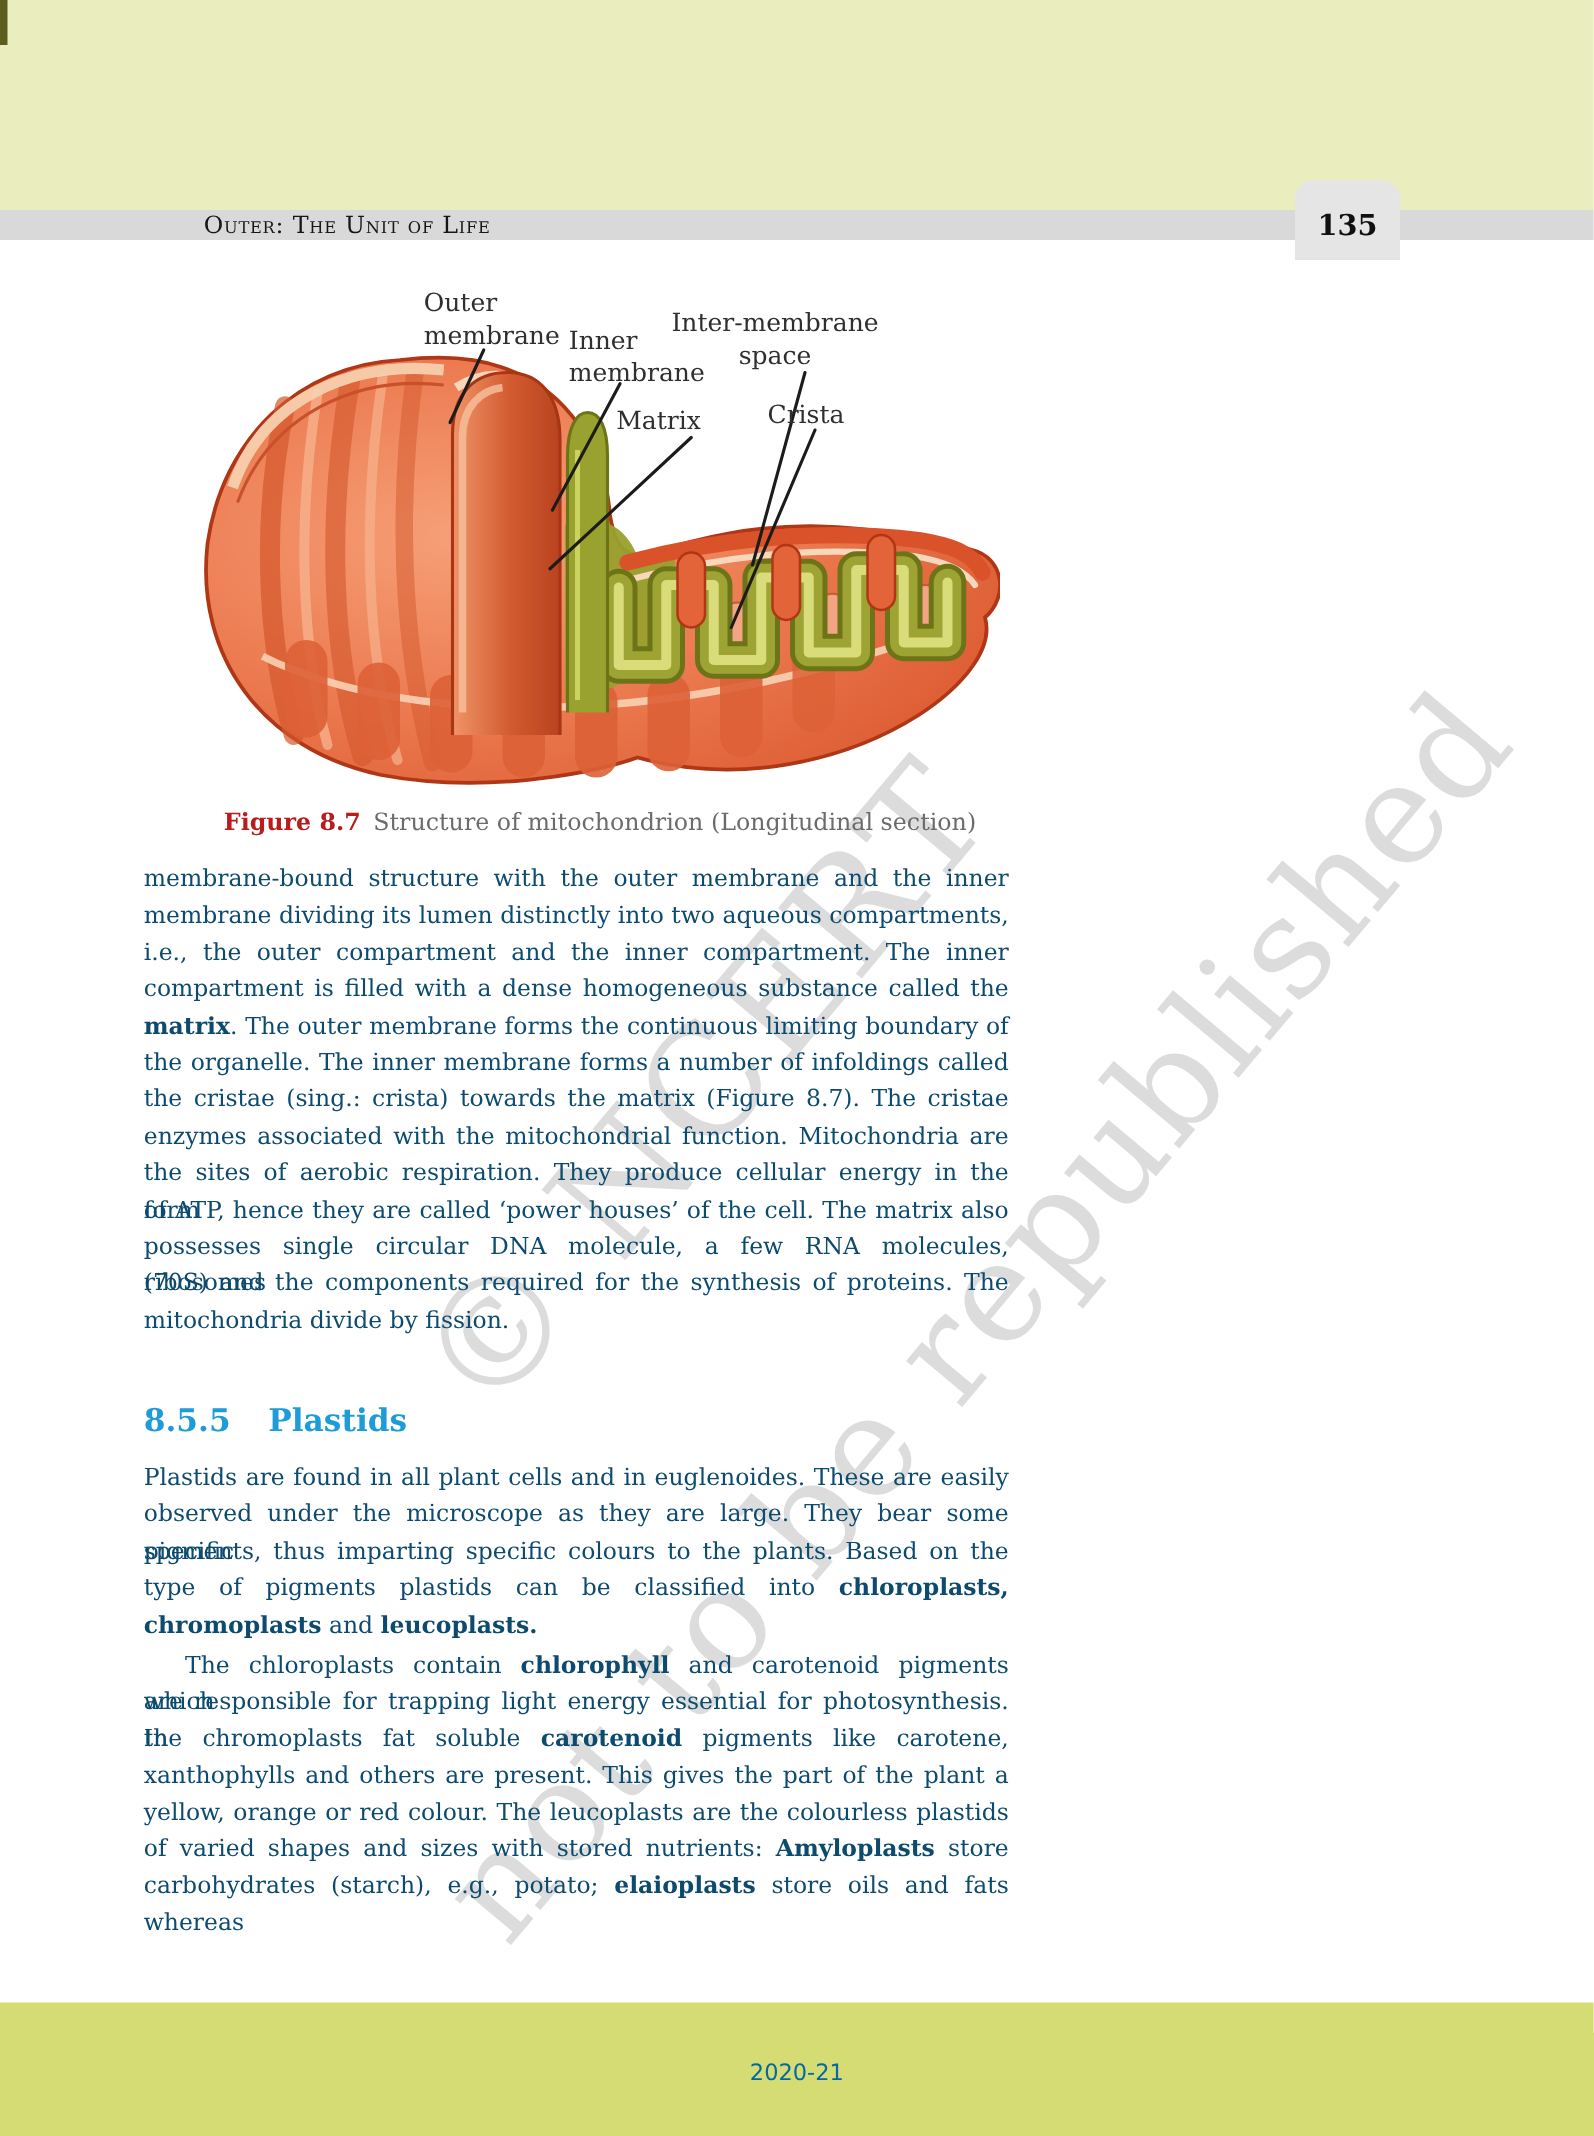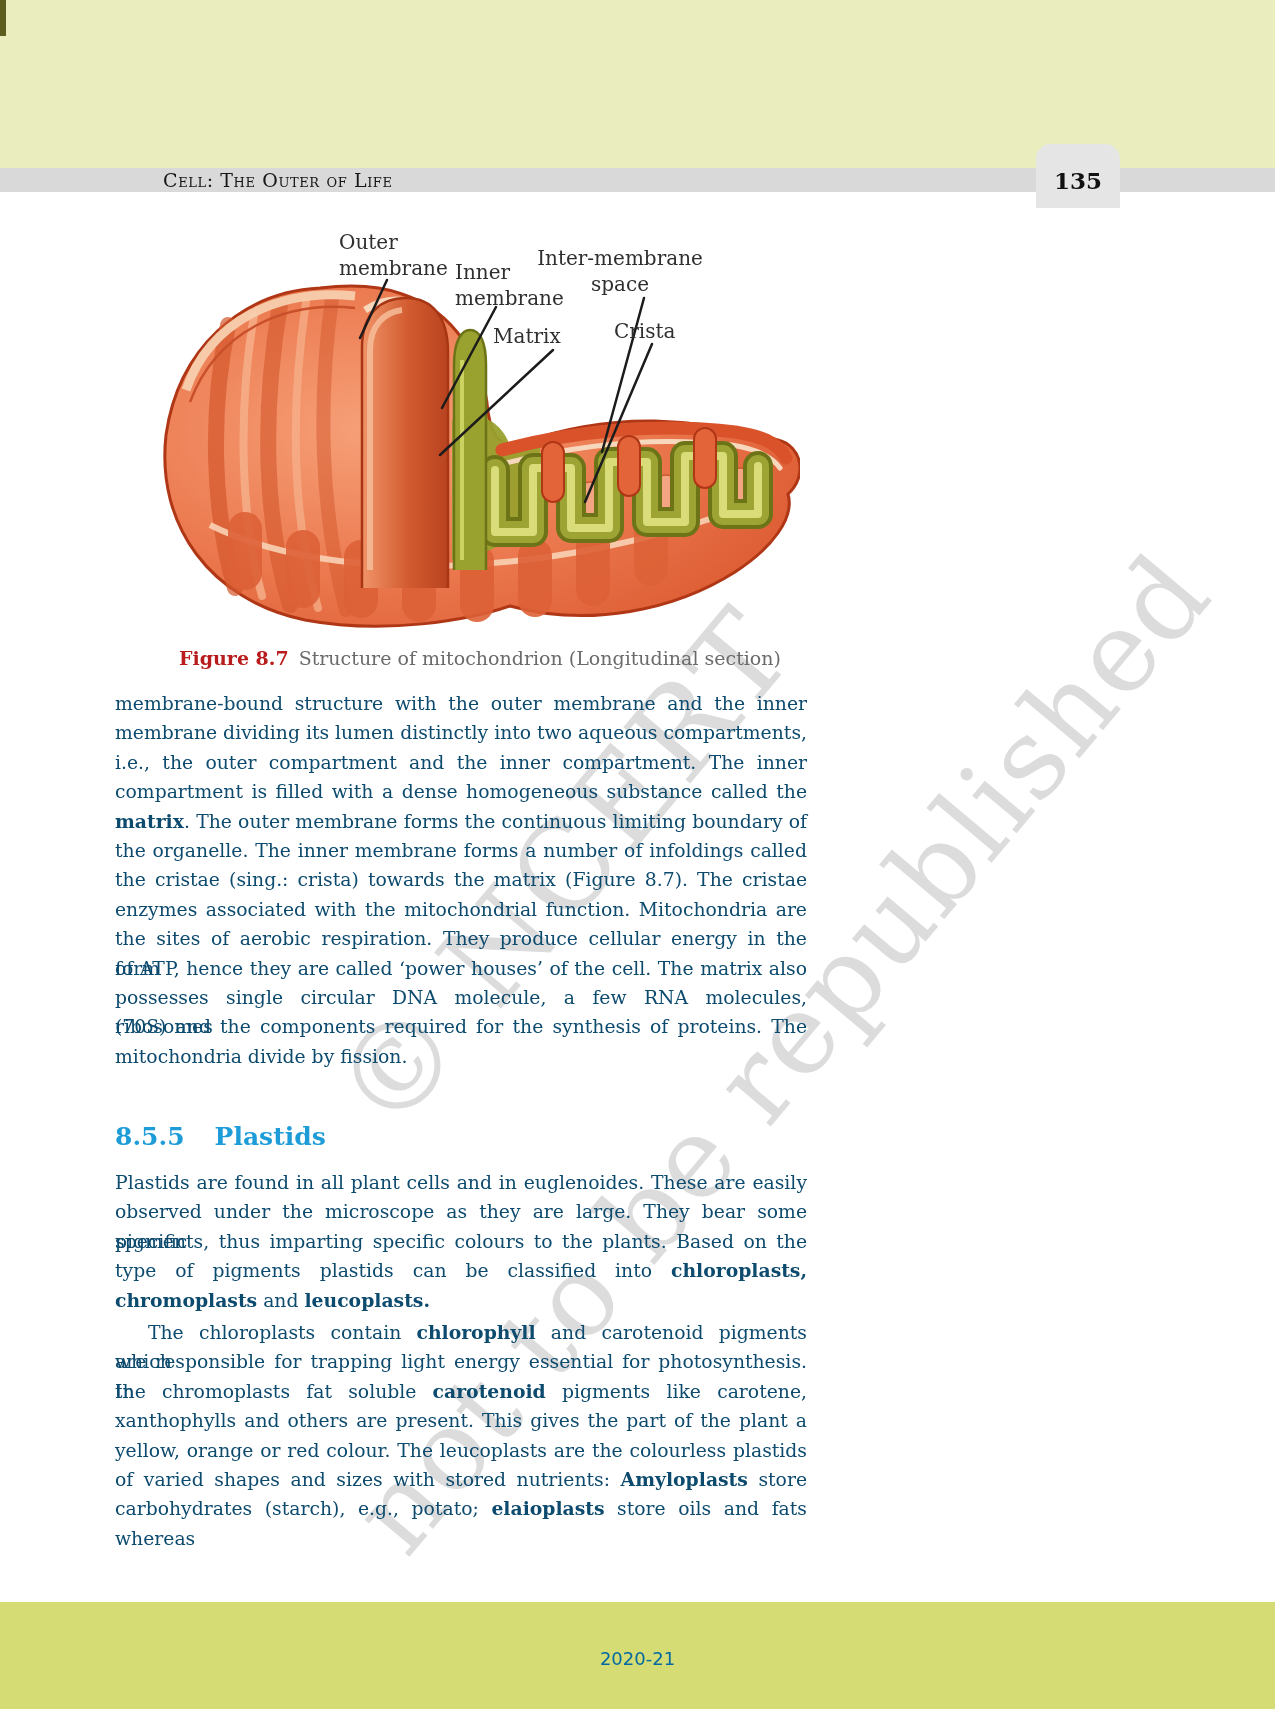--- a/index.html
+++ b/index.html
@@ -40,21 +40,21 @@
   .footband{position:absolute;left:0;top:1602px;width:1275px;height:107px;background:#d5dc74;z-index:1;}
   .footyear{width:100%;text-align:center;padding-top:46px;font-family:"DejaVu Sans",sans-serif;
             font-size:18px;color:#0369a1;}
 </style>
 </head>
 <body>
 
 <div class="topband"></div>
 <div class="cornermark"></div>
 <div class="grayband"></div>
-<div class="htitle">Cell: The Outer of Life</div>
+<div class="htitle">Outer: The Unit of Life</div>
 <div class="pagetab">
   <div class="pagenum">135</div>
 </div>
 
 <div class="wm">
   <span class="l1">© NCERT</span>
   <span class="l2">not to be republished</span>
 </div>
 
 <svg class="figsvg" width="650" height="360" viewBox="0 0 650 360">

